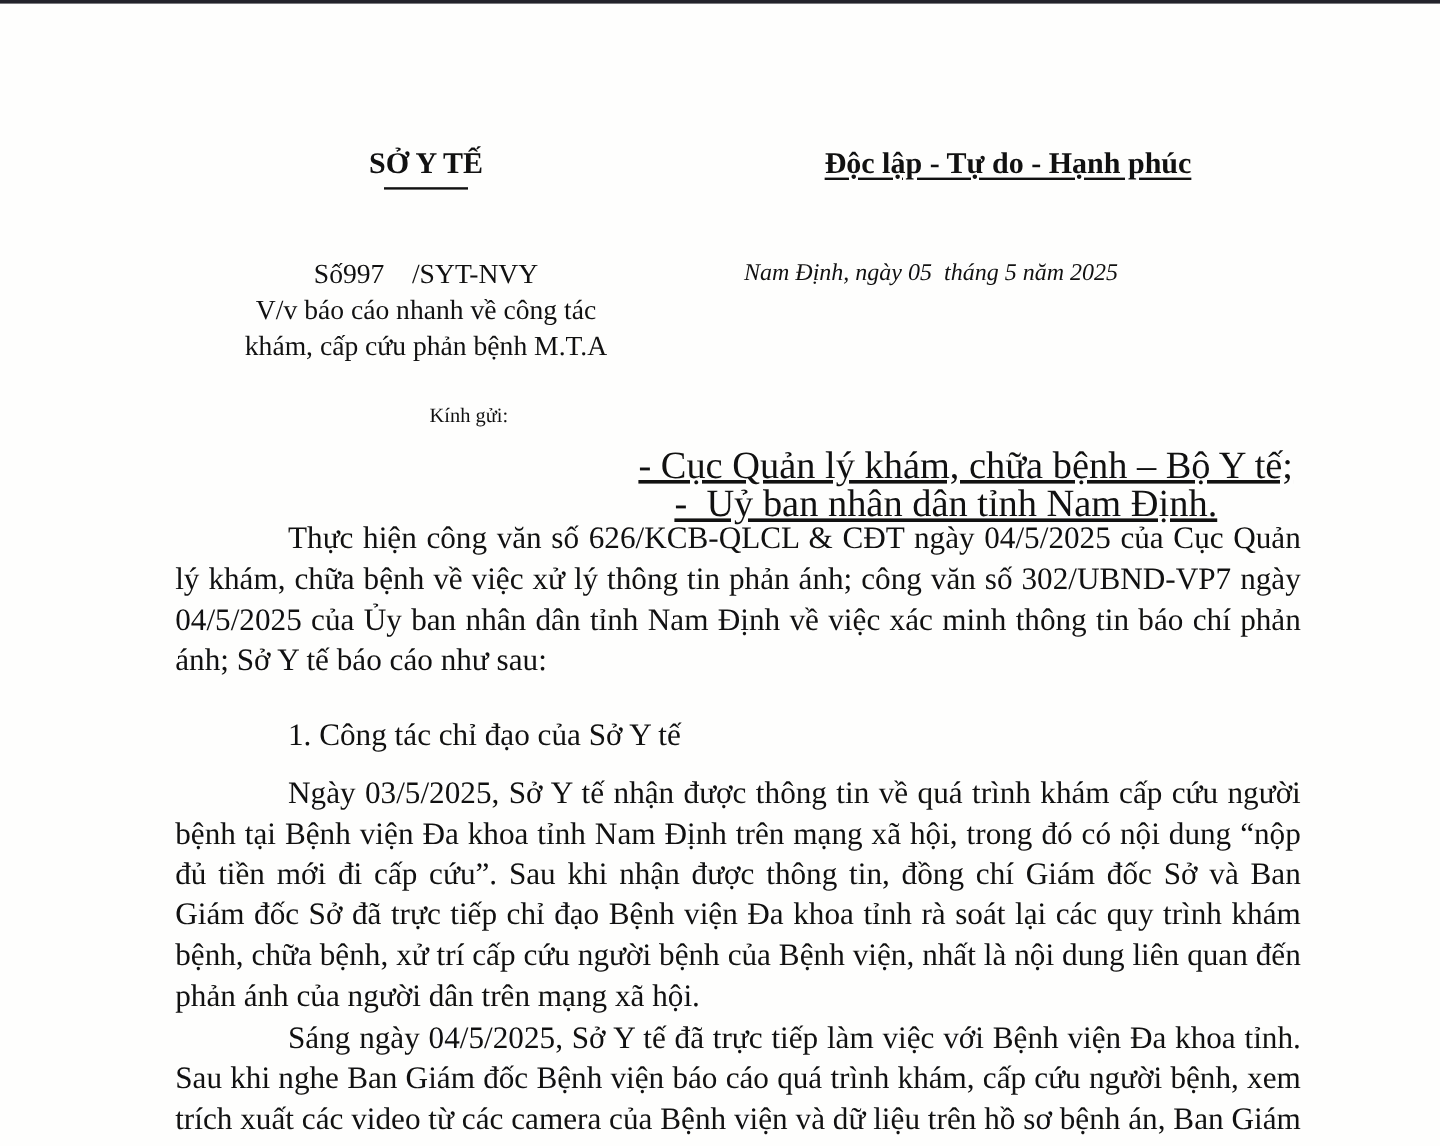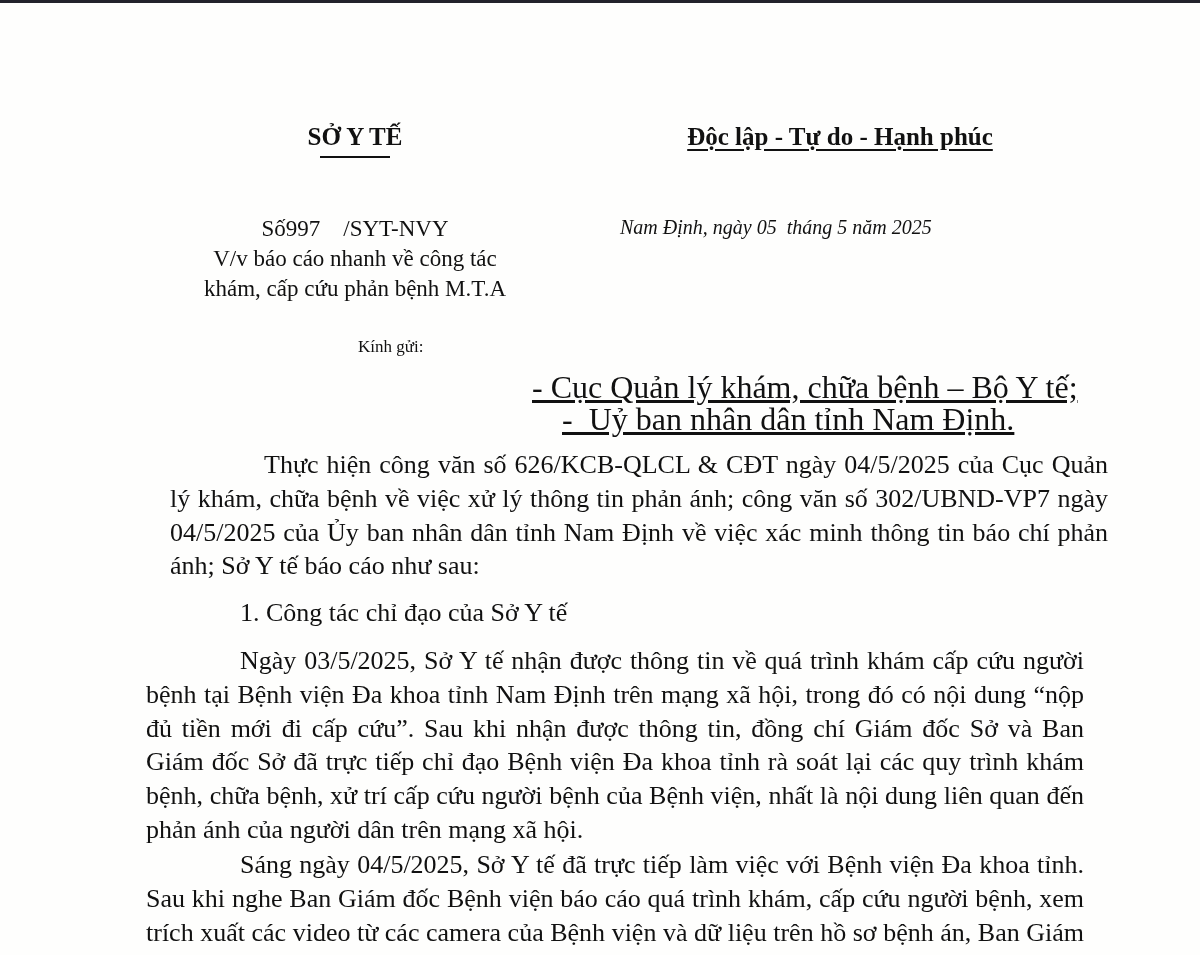--- a/index.html
+++ b/index.html
@@ -44,21 +44,21 @@
   <div>V/v báo cáo nhanh về công tác</div>
   <div>khám, cấp cứu phản bệnh M.T.A</div>
 </div>
 
 <div class="abs date" style="white-space:pre;">Nam Định, ngày 05  tháng 5 năm 2025</div>
 
 <div class="abs kinhgui">Kính gửi:</div>
 <div class="abs recip" style="top:369px;">- Cục Quản lý khám, chữa bệnh – Bộ Y tế;</div>
 <div class="abs recip" style="top:401px; white-space:pre;margin-left:30px;">-  Uỷ ban nhân dân tỉnh Nam Định.</div>
 
-<div class="body-text" style="top:448px;margin-left:24px;">
+<div class="body-text" style="top:432px;">
   <p>Thực hiện công văn số 626/KCB-QLCL &amp; CĐT ngày 04/5/2025 của Cục Quản lý khám, chữa bệnh về việc xử lý thông tin phản ánh; công văn số 302/UBND-VP7 ngày 04/5/2025 của Ủy ban nhân dân tỉnh Nam Định về việc xác minh thông tin báo chí phản ánh; Sở Y tế báo cáo như sau:</p>
 </div>
 
 <div class="heading1" style="top:598px;text-align:center;">1. Công tác chỉ đạo của Sở Y tế</div>
 
 <div class="body-text" style="top:644px;">
   <p>Ngày 03/5/2025, Sở Y tế nhận được thông tin về quá trình khám cấp cứu người bệnh tại Bệnh viện Đa khoa tỉnh Nam Định trên mạng xã hội, trong đó có nội dung “nộp đủ tiền mới đi cấp cứu”. Sau khi nhận được thông tin, đồng chí Giám đốc Sở và Ban Giám đốc Sở đã trực tiếp chỉ đạo Bệnh viện Đa khoa tỉnh rà soát lại các quy trình khám bệnh, chữa bệnh, xử trí cấp cứu người bệnh của Bệnh viện, nhất là nội dung liên quan đến phản ánh của người dân trên mạng xã hội.</p>
 </div>
 
 <div class="body-text" style="top:848px;">

